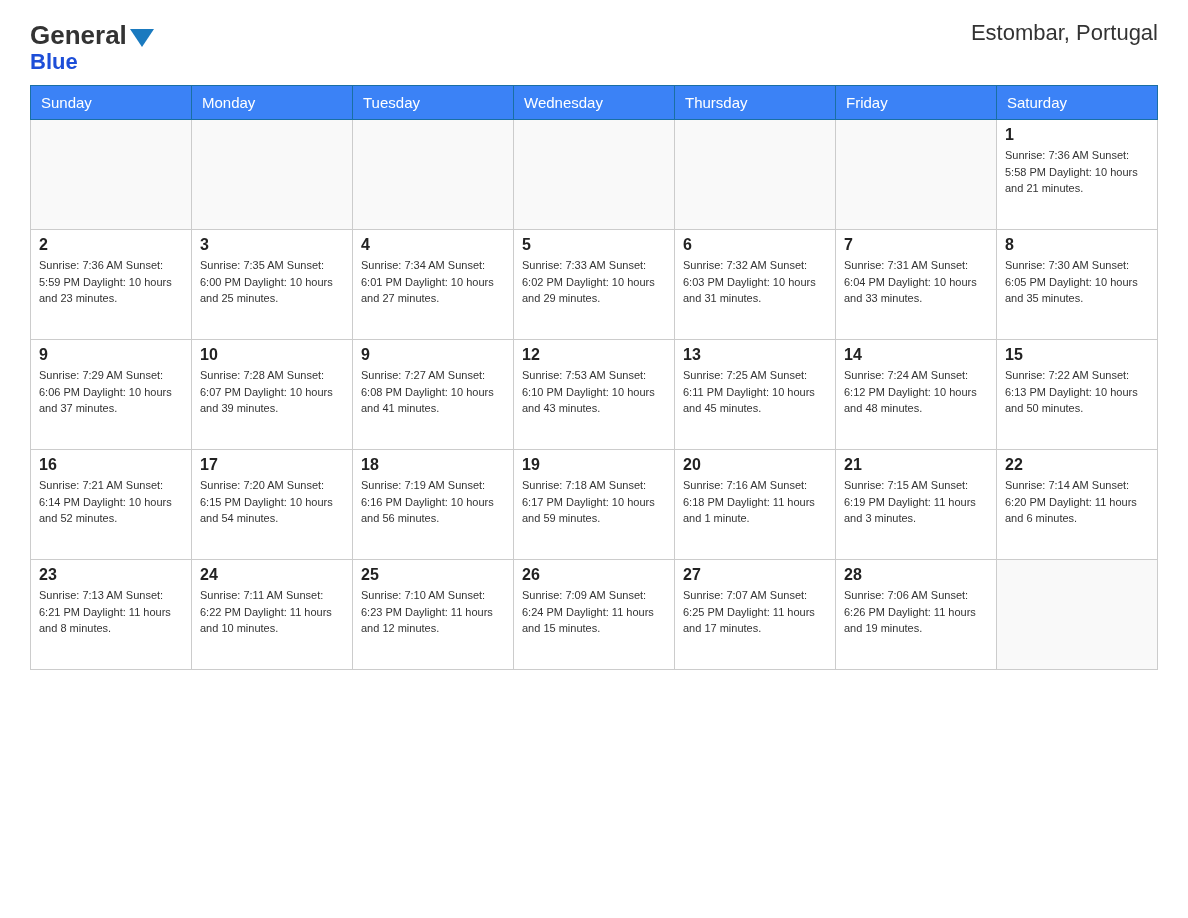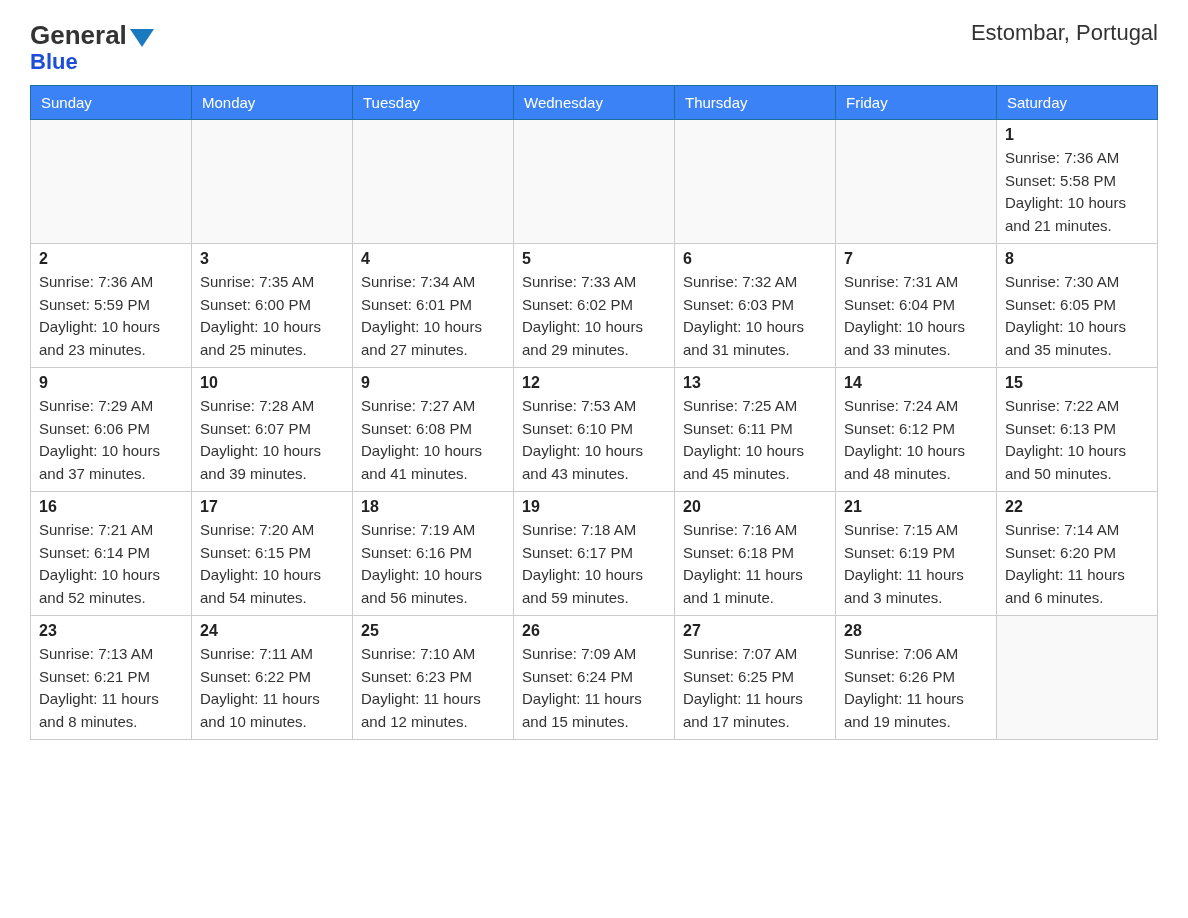--- a/index.html
+++ b/index.html
@@ -82,21 +82,21 @@
       height: 110px;
     }
     .day-number {
       font-size: 16px;
       font-weight: bold;
       color: #222;
       display: block;
       margin-bottom: 3px;
     }
     .day-info {
-      font-size: 15px;
+      font-size: 11px;
       color: #333;
       line-height: 1.5;
     }
     .empty-cell {
       background: #f9f9f9;
     }
     .week-row td {
       border-top: 2px solid #1a6fa3;
     }
   </style>

